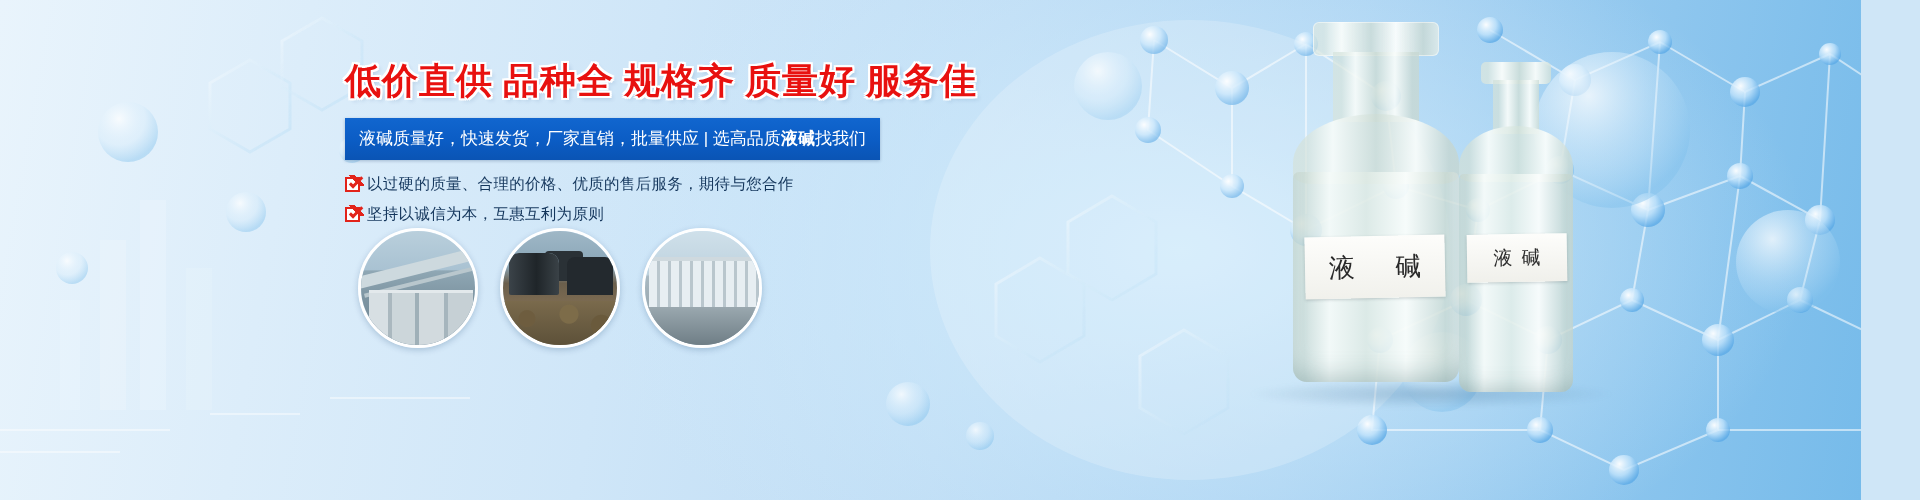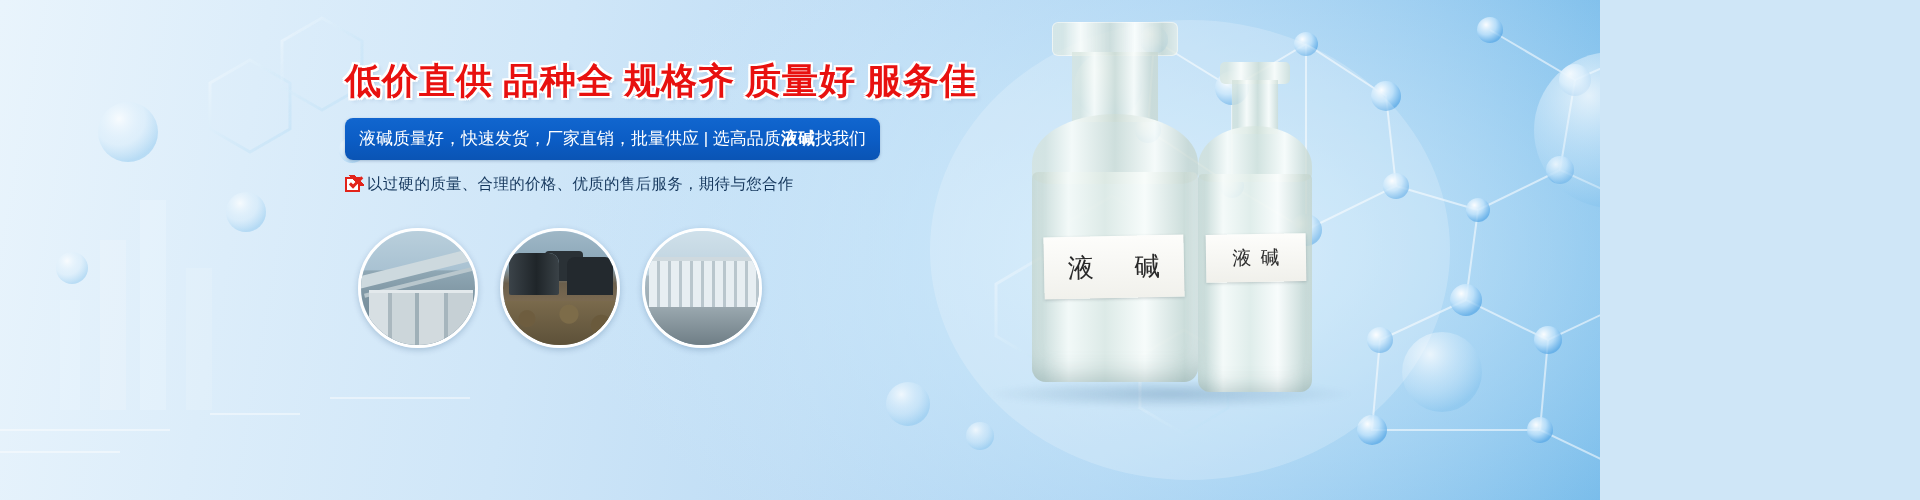--- a/index.html
+++ b/index.html
@@ -2,21 +2,21 @@
 <html><head>
 <meta charset="utf-8">
 <style>
   * { margin:0; padding:0; box-sizing:border-box; }
   html,body { width:1920px; height:500px; overflow:hidden; }
   body {
     font-family:"Liberation Sans","DejaVu Sans",sans-serif;
     background:#cfe6f7;
   }
   #banner {
-    position:relative; width:1600px; height:500px; overflow:hidden;
+    position:relative; width:1861px; height:500px; overflow:hidden;
     background:
       radial-gradient(ellipse 900px 520px at 1180px 250px, #cfeafb 0%, rgba(207,234,251,0) 70%),
       linear-gradient(100deg,#e9f4fc 0%, #dcedfa 16%, #cfe6f8 34%, #bfddf5 52%, #a9d2f2 70%, #8ec6ee 86%, #76bbea 100%);
   }
 
   
   .layer { position:absolute; inset:0; pointer-events:none; }
 
   
   .content { position:absolute; left:345px; top:62px; width:560px; z-index:30; }
@@ -35,21 +35,20 @@
 
   .subbar {
     margin-top:18px;
     display:inline-block;
     background:linear-gradient(180deg,#1166cf 0%,#0b5cc4 55%,#0a54b4 100%);
     color:#ffffff;
     font-size:17px;
     padding:9px 14px 10px 14px;
     white-space:nowrap;
     box-shadow:0 1px 3px rgba(0,40,90,0.25);
-    border-radius:8px;
   }
   .subbar b { font-weight:bold; }
 
   .bullets { margin-top:14px; }
   .brow { display:flex; align-items:center; margin-bottom:9px; }
   .bitem { display:flex; align-items:center; white-space:nowrap;justify-content:center; }
   .bitem + .bitem { margin-left:28px; }
   .btext { font-size:15.5px; color:#14365c; letter-spacing:0.3px; }
 
   .chk { position:relative; width:15px; height:15px; margin-right:7px; flex:none;
@@ -343,20 +342,26 @@
     <div class="bullets">
       <div class="brow">
         <div class="bitem">
           <span class="chk">
               <i></i>
             </span>
           <span class="btext">以过硬的质量、合理的价格、优质的售后服务，期待与您合作</span>
         </div>
       </div>
       <div class="brow">
+        <div class="bitem">
+          <span class="chk">
+              <i></i>
+            </span>
+          <span class="btext">坚持以诚信为本，互惠互利为原则</span>
+        </div>
       </div>
     </div>
   </div>
 
   <div class="photos">
     <div class="pc">
       <div class="img img-tanks"></div>
     </div>
     <div class="pc">
       <div class="img img-dark"></div>

